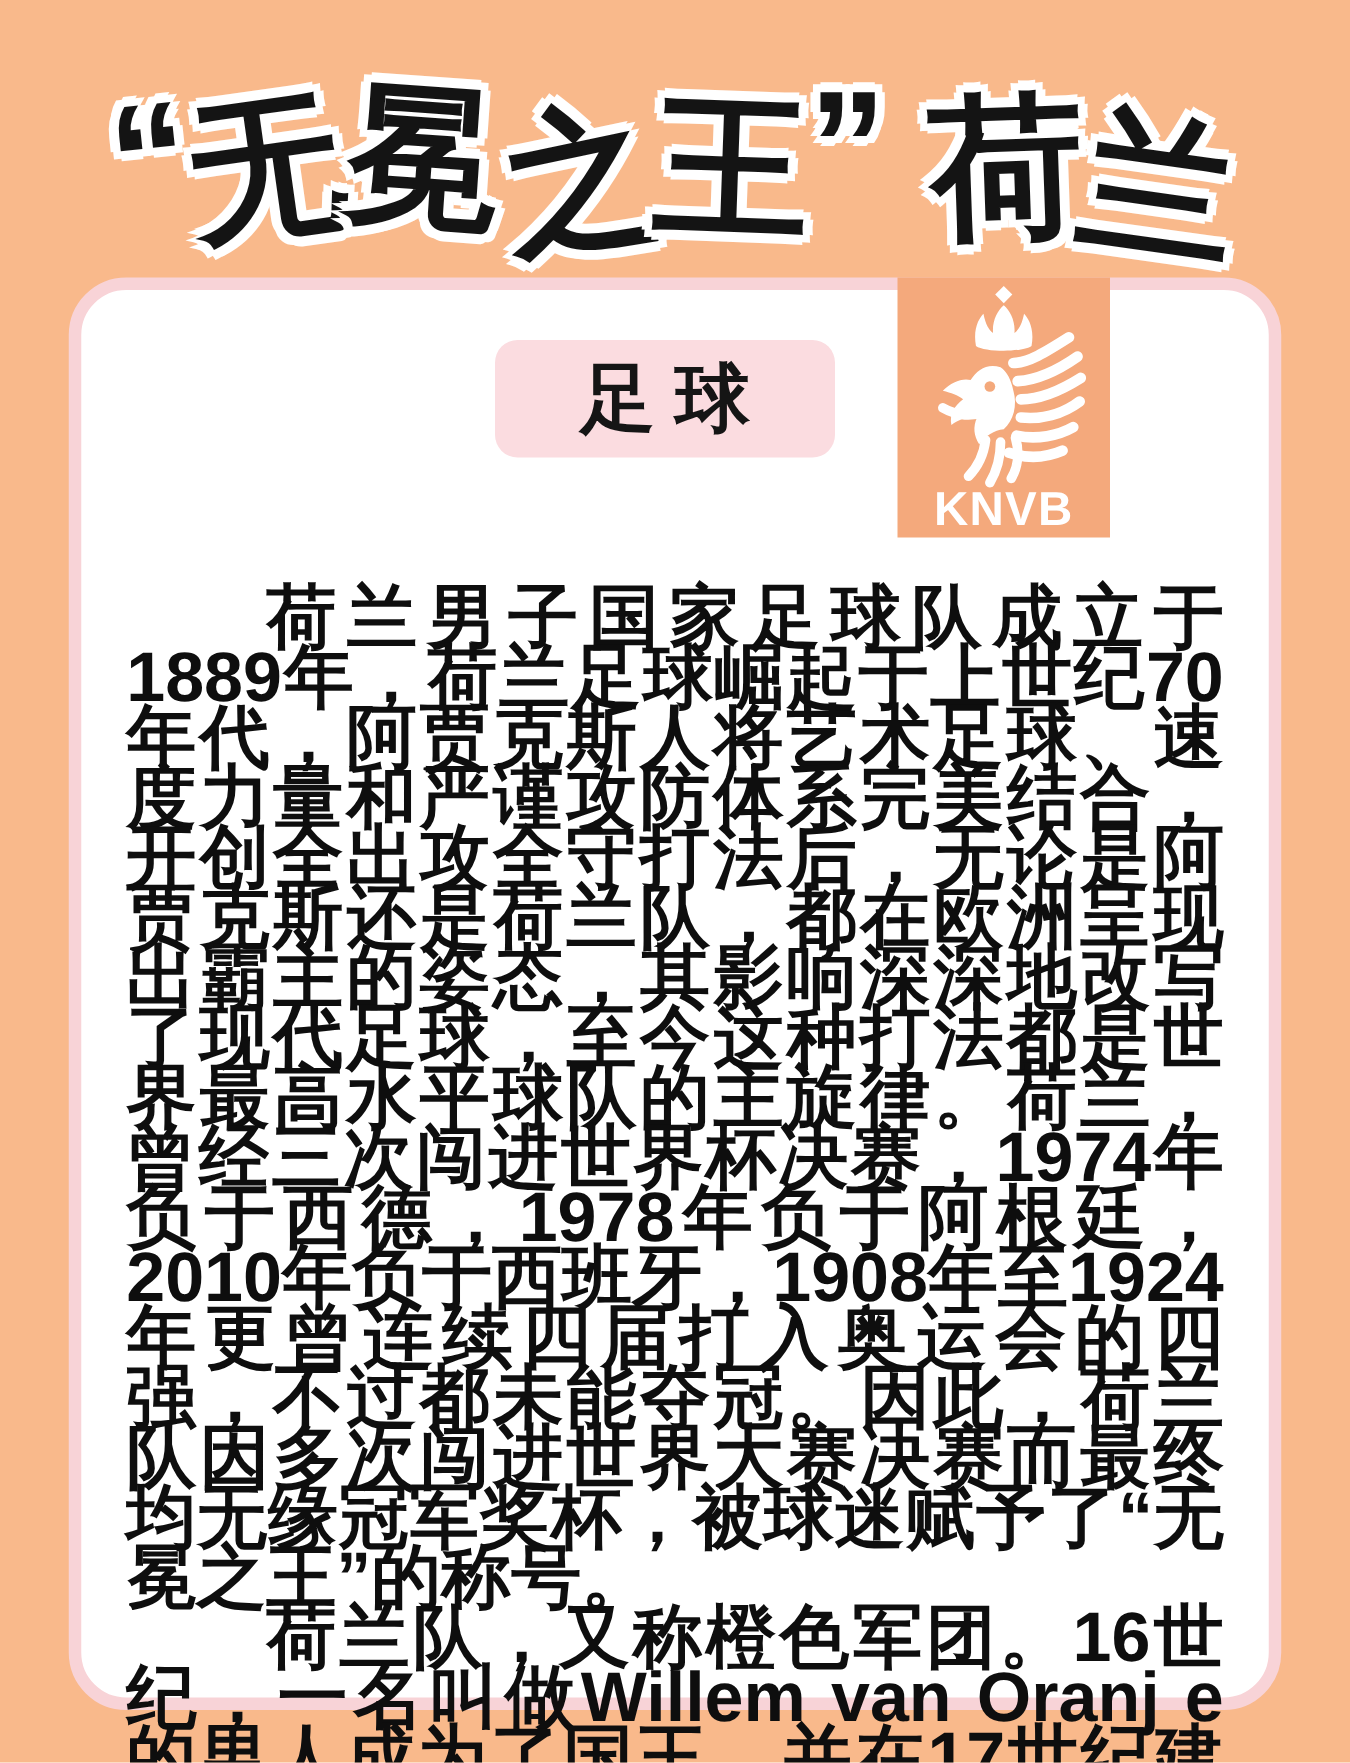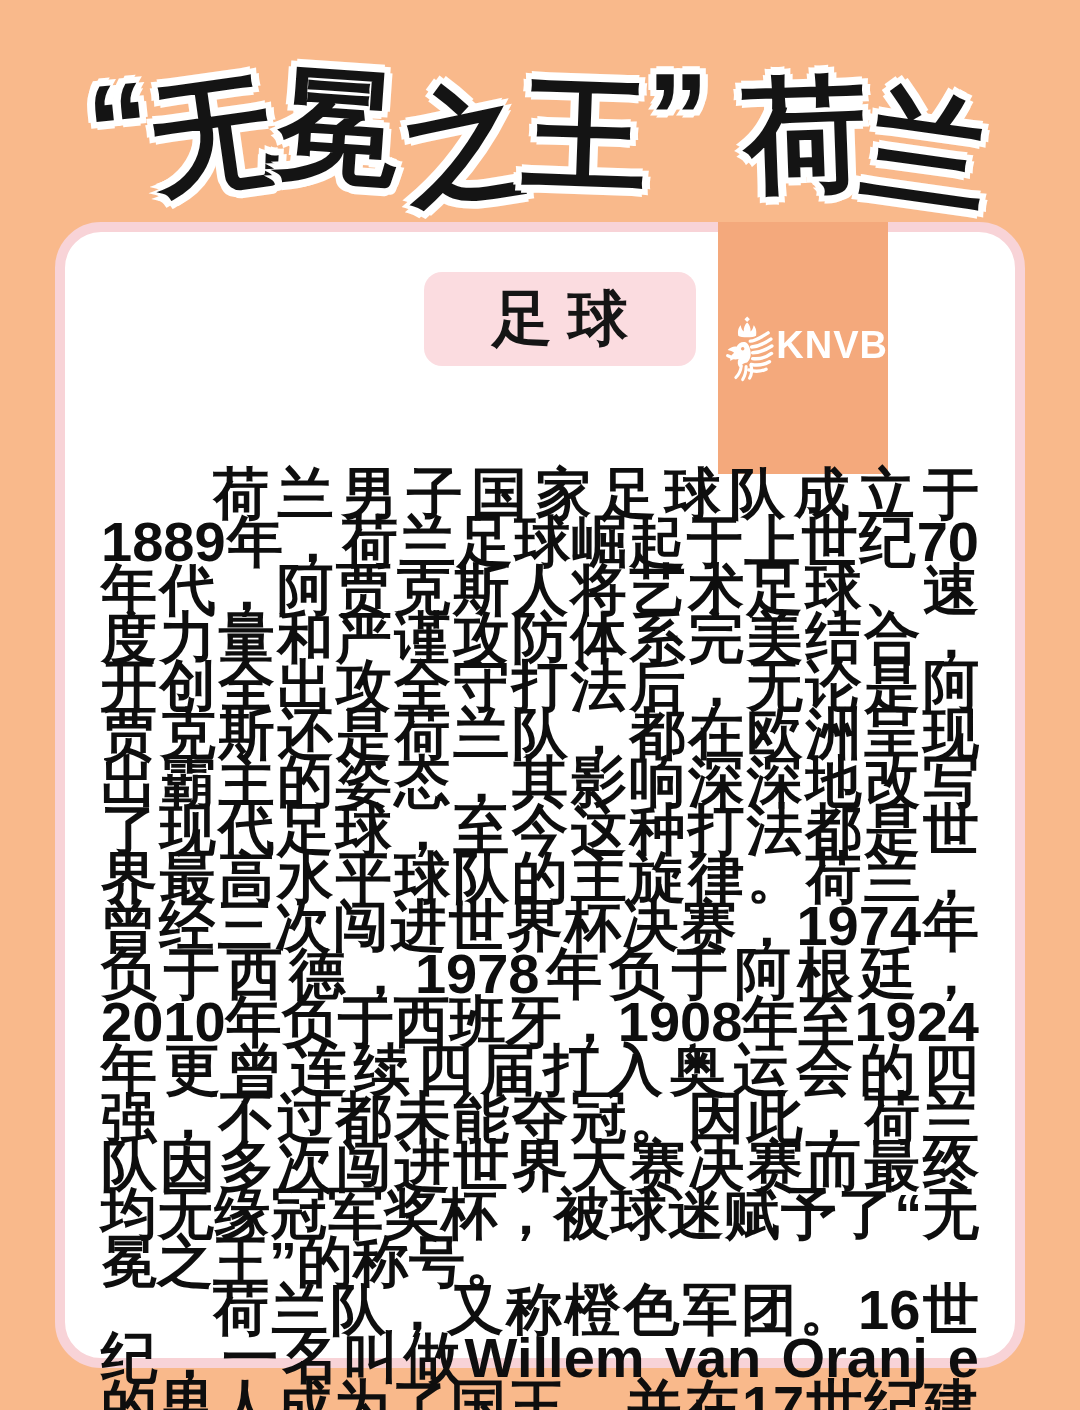--- a/index.html
+++ b/index.html
@@ -56,21 +56,21 @@
     width: 970px;
     height: 1146px;
     background: #ffffff;
     border: 10px solid #F8D3D7;
     border-radius: 46px;
   }
 
   
   .badge {
     position: absolute;
-    left: 359px;
+    left: 331px;
     top: 40px;
     width: 272px;
     height: 94px;
     background: #FBDCE0;
     border-radius: 18px;
     display: flex;
     align-items: center;
     justify-content: center;
   }
   .badge span {
@@ -80,24 +80,24 @@
     letter-spacing: 16px;
     padding-left: 16px; 
   }
 
   
   .knvb {
     position: absolute;
     left: 653px;
     top: -10px;
     width: 170px;
-    height: 252px;
+    height: 208px;
     background: #F4A97C;
     display: flex;
-    flex-direction: row;
+    flex-direction: column;
     align-items: center;
     justify-content: flex-start;
     padding-top: 0;
   }
   .knvb-label {
     font-size: 38px;
     font-weight: 900;
     color: #ffffff;
     letter-spacing: 1px;
     margin-top: -6px;

